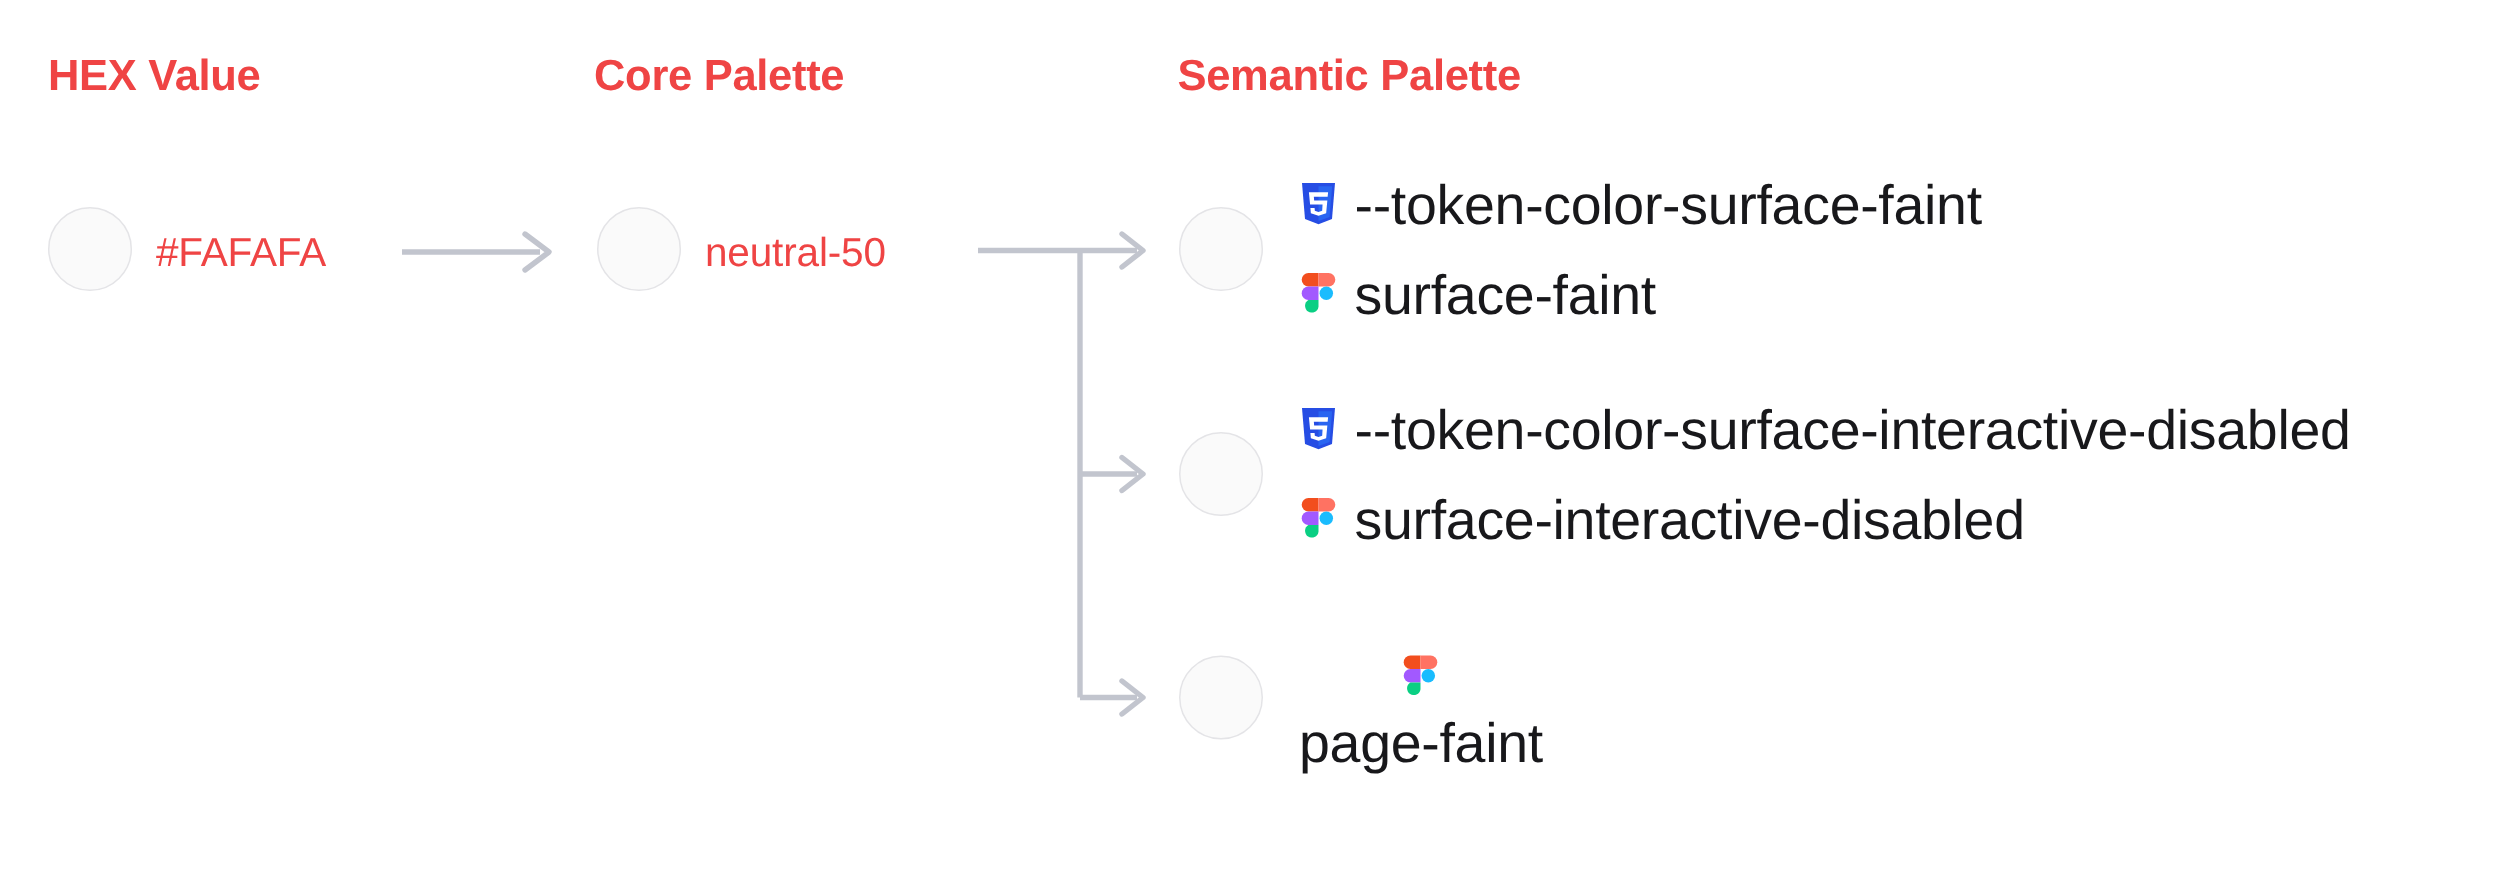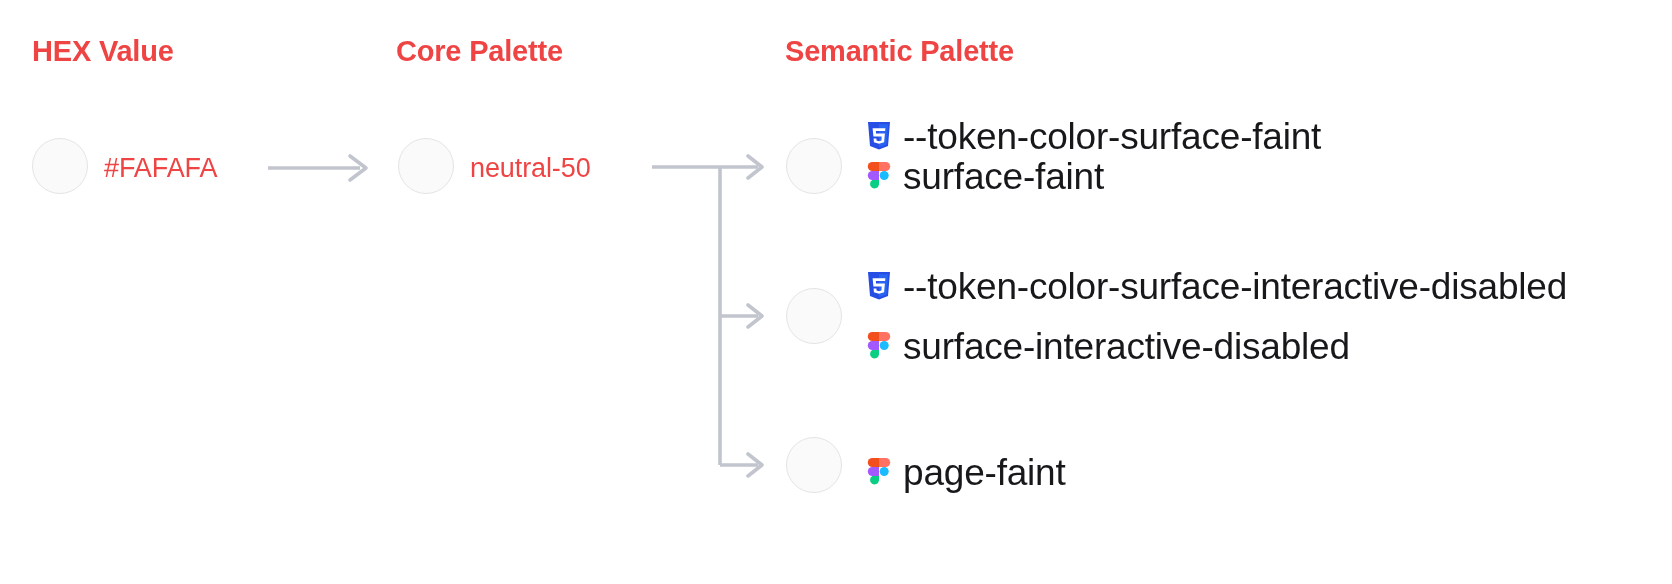--- a/index.html
+++ b/index.html
@@ -129,21 +129,21 @@
       <svg width="26" height="30" viewBox="0 0 26 30">
         <path d="M2 1 L24 1 L22 25 L13 28.5 L4 25 Z" fill="#264DE4"></path>
         <path d="M13 3.2 L22.1 3.2 L20.4 23.6 L13 26.3 Z" fill="#2965F1"></path>
         <path d="M6.6 7.2 L19.4 7.2 L19.1 10.1 L9.9 10.1 L10.1 12.6 L18.9 12.6
                  L18.1 21.2 L13 22.8 L7.9 21.2 L7.6 17.6 L10.4 17.6 L10.55 19.5
                  L13 20.3 L15.45 19.5 L15.7 15.4 L7.4 15.4 Z" fill="#FFFFFF"></path>
       </svg>
     </span>
     <span class="token-text">--token-color-surface-faint</span>
   </div>
-  <div class="token-line" style="">
+  <div class="token-line" style="margin-top:20px;">
     <span class="icon-box">
       <svg width="26" height="30" viewBox="0 0 20 30">
         <path d="M3.3 1 H10 V10 H3.3 A4.5 4.5 0 0 1 3.3 1 Z" fill="#F24E1E"></path>
         <path d="M10 1 H16.7 A4.5 4.5 0 0 1 16.7 10 H10 Z" fill="#FF7262"></path>
         <path d="M3.3 10 H10 V19 H3.3 A4.5 4.5 0 0 1 3.3 10 Z" fill="#A259FF"></path>
         <circle cx="15.2" cy="14.5" r="4.5" fill="#1ABCFE"></circle>
         <path d="M3.3 19 H10 V23.5 A4.5 4.5 0 1 1 3.3 19 Z" fill="#0ACF83"></path>
       </svg>
     </span>
     <span class="token-text">surface-faint</span>
@@ -171,21 +171,21 @@
         <path d="M3.3 10 H10 V19 H3.3 A4.5 4.5 0 0 1 3.3 10 Z" fill="#A259FF"></path>
         <circle cx="15.2" cy="14.5" r="4.5" fill="#1ABCFE"></circle>
         <path d="M3.3 19 H10 V23.5 A4.5 4.5 0 1 1 3.3 19 Z" fill="#0ACF83"></path>
       </svg>
     </span>
     <span class="token-text">surface-interactive-disabled</span>
   </div>
 </div>
 
 <div class="sem-row" style="top:416px;">
-  <div class="token-line" style="margin-top:36px;">
+  <div class="token-line" style="margin-top:20px;flex-direction:column;">
     <span class="icon-box">
       <svg width="26" height="30" viewBox="0 0 20 30">
         <path d="M3.3 1 H10 V10 H3.3 A4.5 4.5 0 0 1 3.3 1 Z" fill="#F24E1E"></path>
         <path d="M10 1 H16.7 A4.5 4.5 0 0 1 16.7 10 H10 Z" fill="#FF7262"></path>
         <path d="M3.3 10 H10 V19 H3.3 A4.5 4.5 0 0 1 3.3 10 Z" fill="#A259FF"></path>
         <circle cx="15.2" cy="14.5" r="4.5" fill="#1ABCFE"></circle>
         <path d="M3.3 19 H10 V23.5 A4.5 4.5 0 1 1 3.3 19 Z" fill="#0ACF83"></path>
       </svg>
     </span>
     <span class="token-text">page-faint</span>

